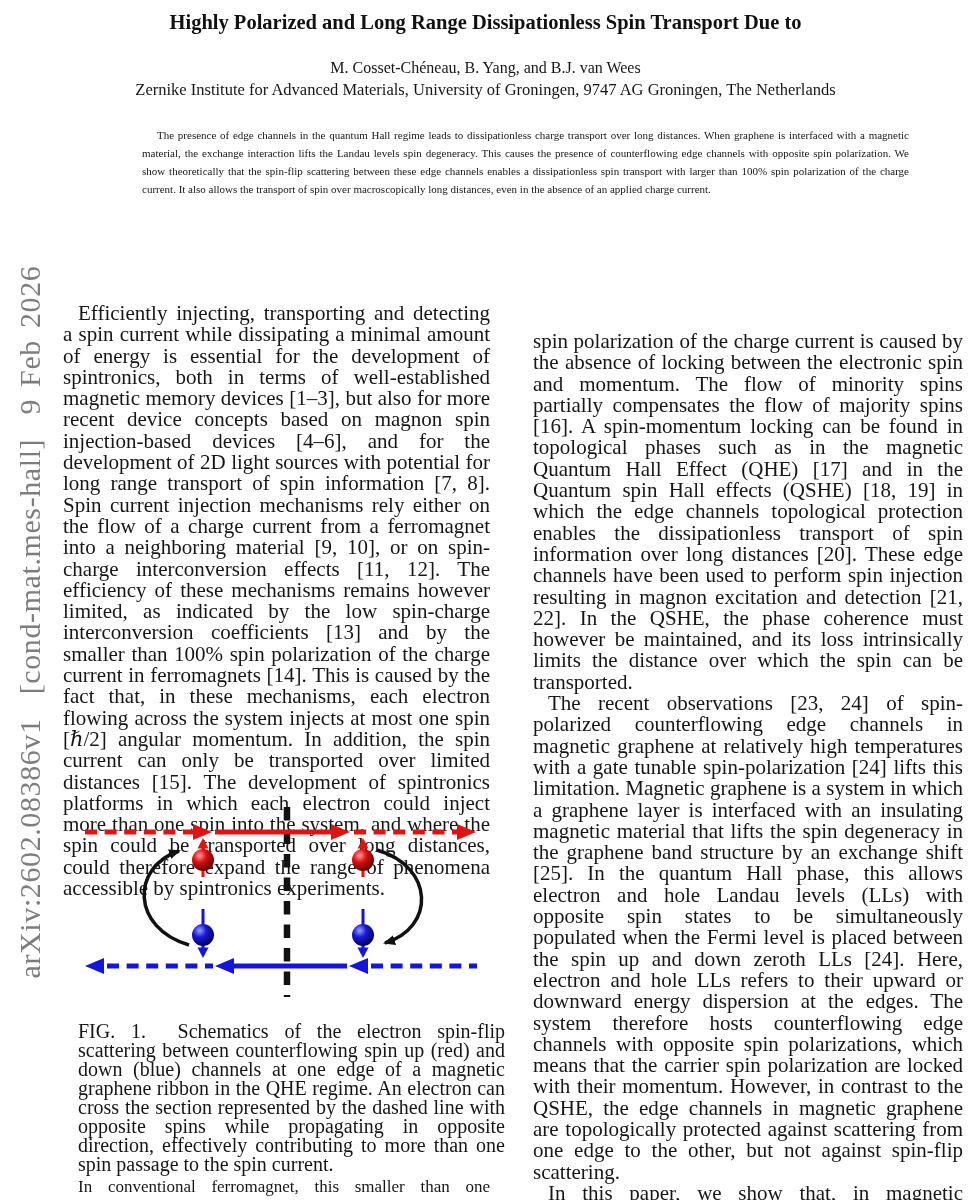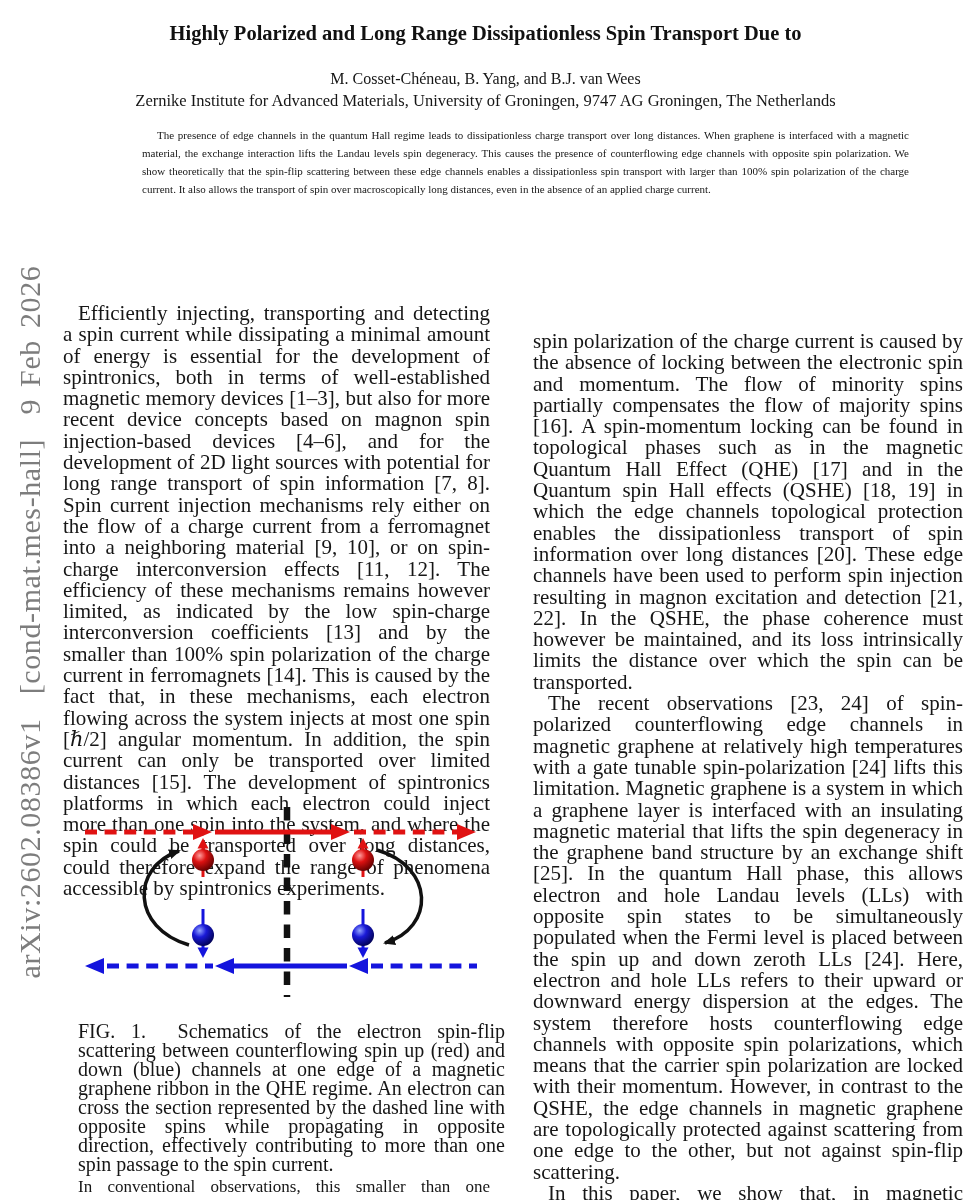--- a/index.html
+++ b/index.html
@@ -10,21 +10,21 @@
     overflow:hidden;
     font-family:"Liberation Serif","DejaVu Serif",serif;
     color:#161616;
   }
   .watermark {
     position:absolute; top:622px; left:30px;
     transform: translate(-50%,-50%) rotate(-90deg);
     font-size:30px; color:#7d7d7d; white-space:pre;
     letter-spacing:0.6px; word-spacing:4px;
   }
-  .header { position:absolute; top:20px; left:0; width:971px; text-align:center; }
+  .header { position:absolute; top:9px; left:0; width:971px; text-align:center; }
   .title-line { font-weight:700; font-size:20.5px; line-height:26px; color:#111; }
   .authors { margin-top:24px; font-size:16px; }
   .affiliation { margin-top:3px; font-size:16.5px; }
   .abstract {
     position:absolute; top:126px; left:142px; width:767px;
     font-size:11px; line-height:18px; text-align:justify; text-indent:15px;
   }
   .col { position:absolute; top:303px; font-size:21px; line-height:21.3px; text-align:justify; }
   .col-left  { left:63px;  width:427px; }
   .col-right { left:533px; width:430px; }
@@ -120,21 +120,21 @@
       <g>
         <line x1="300" y1="114" x2="300" y2="154" stroke-width="3" stroke="#1414dd"></line>
         <circle cx="300" cy="140" r="11" fill="url(#blueBall)"></circle>
         <polygon points="300,163 294.5,152.5 305.5,152.5" fill="#1414dd"></polygon>
       </g>
     </svg>
   </div>
 
   <p class="figcaption"><span>FIG. 1.</span>&nbsp; <span>Schematics of the electron spin-flip scattering between counterflowing spin up (red) and down (blue) channels at one edge of a magnetic graphene ribbon in the QHE regime. An electron can cross the section represented by the dashed line with opposite spins while propagating in opposite direction, effectively contributing to more than one spin passage to the spin current.</span></p>
 
-  <p class="lastline">In conventional observations, this smaller than one</p>
+  <p class="lastline">In conventional ferromagnet, this smaller than one</p>
 
   <div class="col col-right">
     <p class="noindent">spin polarization of the charge current is caused by the absence of locking between the electronic spin and momentum. The flow of minority spins partially compensates the flow of majority spins [16]. A spin-momentum locking can be found in topological phases such as in the magnetic Quantum Hall Effect (QHE) [17] and in the Quantum spin Hall effects (QSHE) [18, 19] in which the edge channels topological protection enables the dissipationless transport of spin information over long distances [20]. These edge channels have been used to perform spin injection resulting in magnon excitation and detection [21, 22]. In the QSHE, the phase coherence must however be maintained, and its loss intrinsically limits the distance over which the spin can be transported.</p>
     <p>The recent observations [23, 24] of spin-polarized counterflowing edge channels in magnetic graphene at relatively high temperatures with a gate tunable spin-polarization [24] lifts this limitation. Magnetic graphene is a system in which a graphene layer is interfaced with an insulating magnetic material that lifts the spin degeneracy in the graphene band structure by an exchange shift [25]. In the quantum Hall phase, this allows electron and hole Landau levels (LLs) with opposite spin states to be simultaneously populated when the Fermi level is placed between the spin up and down zeroth LLs [24]. Here, electron and hole LLs refers to their upward or downward energy dispersion at the edges. The system therefore hosts counterflowing edge channels with opposite spin polarizations, which means that the carrier spin polarization are locked with their momentum. However, in contrast to the QSHE, the edge channels in magnetic graphene are topologically protected against scattering from one edge to the other, but not against spin-flip scattering.</p>
     <p>In this paper, we show that, in magnetic graphene, the spin-flip scattering enables a long range non-dissipative spin transport. We discuss theoretically the effect of the spin-flip induced counterflowing edge channel equilibration on the charge and spin transport in the quantum Hall phase of this system. We show that the equilibration between the spin-polarized edge channels enables a dissipationless spin current over long distance, with a spin polarization of the charge current larger than 100 %. In addition, a spin accumulation at one contact can gener-</p>
   </div>
 
 </div>
 
 </body></html>

